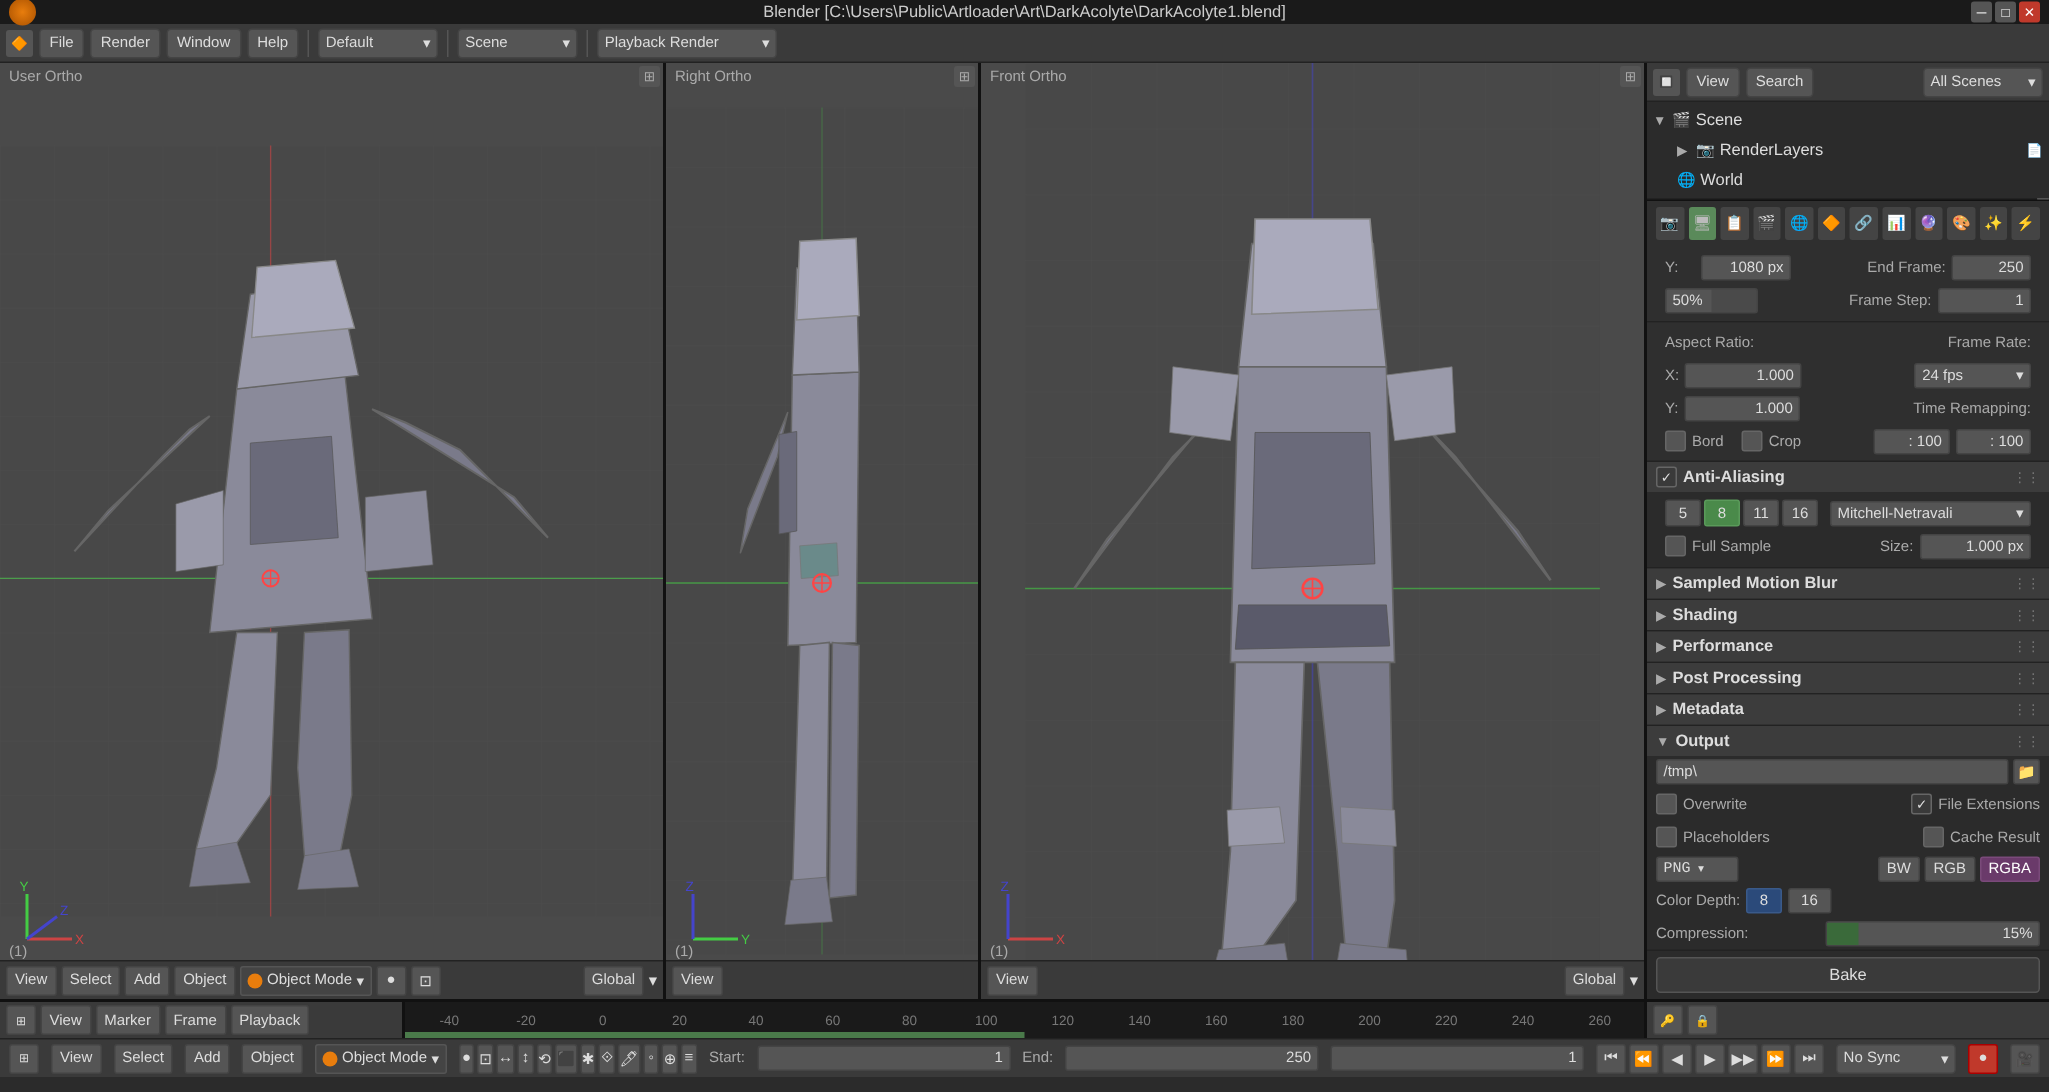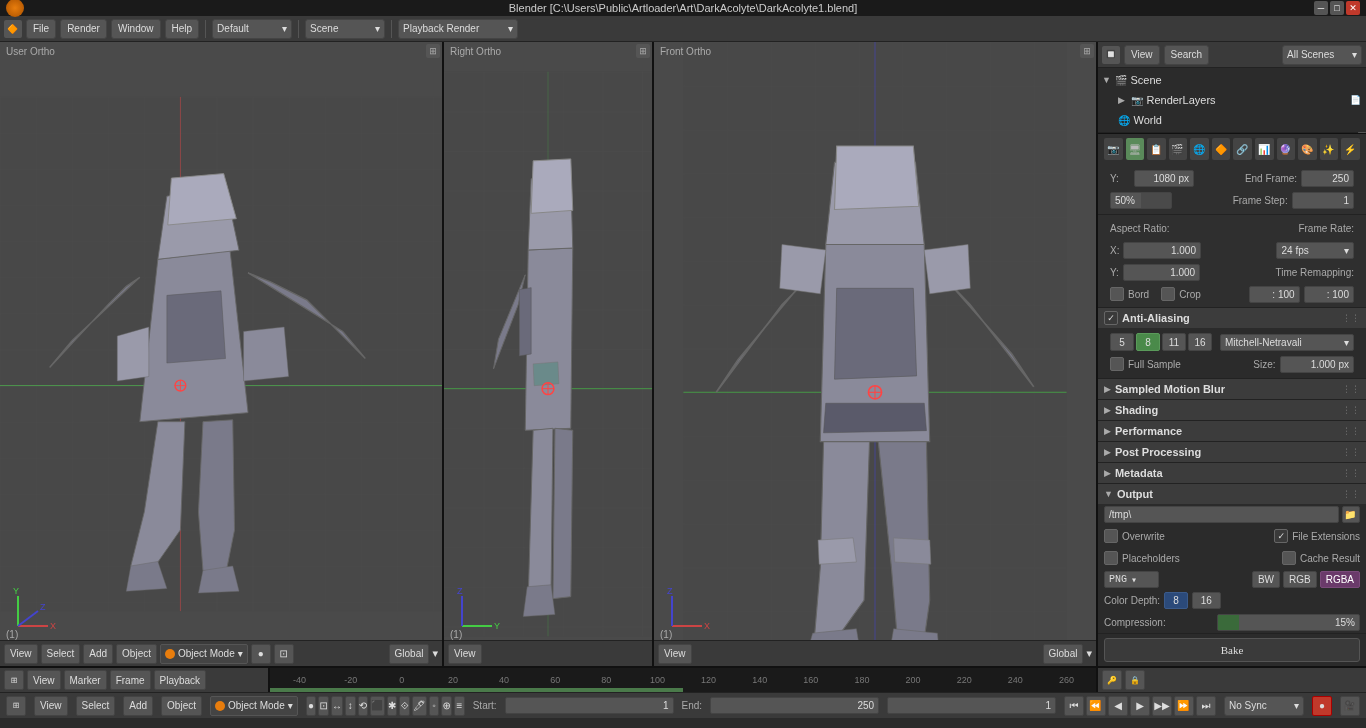--- a/index.html
+++ b/index.html
@@ -413,21 +413,20 @@
       padding: 0 8px;
       display: flex;
       align-items: center;
       cursor: pointer;
     }
     .colordepth-btn.active { background: #2b4a7a; border-color: #3a5a8a; }
 
     
     .bake-section {
       padding: 4px 6px;
-      font-family: Liberation Serif, serif;
     }
     .bake-btn {
       width: 100%;
       height: 24px;
       background: #3a3a3a;
       border: 1px solid #555;
       border-radius: 3px;
       color: #ddd;
       font-size: 11px;
       display: flex;

